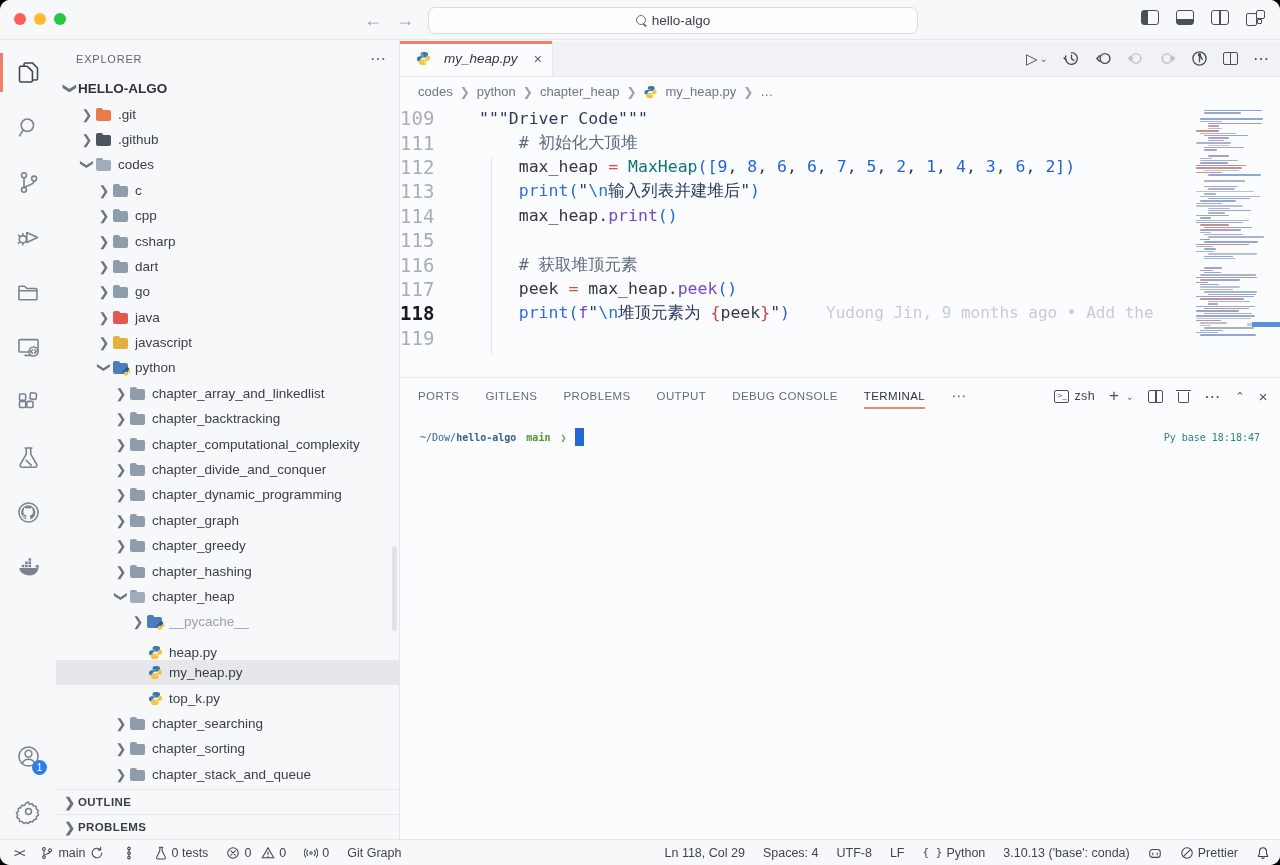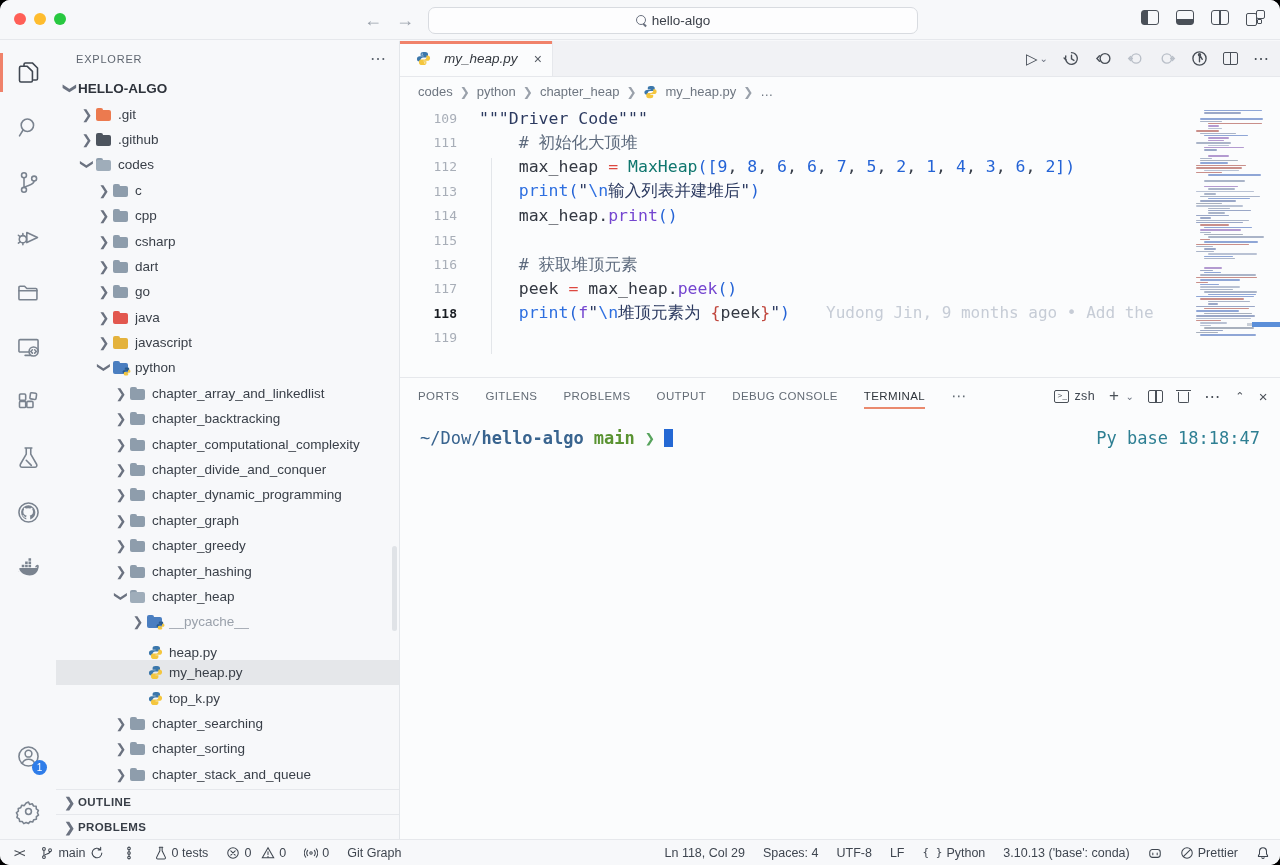--- a/index.html
+++ b/index.html
@@ -110,22 +110,22 @@
   .more-dots { font-size:16px; letter-spacing:1px; color:#4a5058; }
 
   .breadcrumbs { height:29px; display:flex; align-items:center; padding-left:18px;
                  font-size:13px; color:#6e7681; gap:7px; }
   .breadcrumbs .sep { color:#9aa1ab; font-size:12px; }
   .breadcrumbs .pyfile { width:14px; height:14px; margin:0; }
 
   .code-area { position:relative; flex:1; overflow:hidden;
                font-family:"DejaVu Sans Mono", monospace; font-size:16.5px; }
   .code-line { height:24.4px; display:flex; align-items:center; white-space:pre; }
-  .code-line .ln { width:57px; text-align:right; color:#a8aeb8; flex:0 0 57px;
-                   font-size:13px; padding-right:0; }
+  .code-line .ln { width:57px; color:#a8aeb8; flex:0 0 57px;
+                   font-size:19px; padding-right:0; }
   .code-line.current .ln { color:#181c22; font-weight:bold; }
   .code-line .toks { padding-left:22px; }
   .tok-kw{color:#dd4840} .tok-str{color:#2c3a60} .tok-esc{color:#2e6fe0}
   .tok-fn{color:#2e6fe0} .tok-cls{color:#0f766e} .tok-mth{color:#7445d0}
   .tok-num{color:#2463d6} .tok-pun{color:#383e4a} .tok-brk{color:#2463d6}
   .tok-brc{color:#c0473e} .tok-cmt{color:#5e6b7e} .tok-txt{color:#333842}
   .blame { color:#c6ccd6; margin-left:36px; font-size:16px; }
   .indent-guide { position:absolute; left:91px; top:52px; width:1px; height:196px; background:#e3e6ea; }
 
   
@@ -150,21 +150,21 @@
              font-size:8px; line-height:10px; text-align:left; padding-left:2px; color:#4a5058; }
   .pc-plus { font-size:17px; } .pc-dd { font-size:10px; color:#6b7280; margin-left:-8px; }
   .trash { width:13px; height:14px; position:relative; }
   .trash::before { content:""; position:absolute; left:1px; right:1px; top:3px; bottom:0;
                    border:1.4px solid #4a5058; border-top:none; border-radius:0 0 2px 2px; }
   .trash::after { content:""; position:absolute; left:-1px; right:-1px; top:1px; height:1.4px;
                   background:#4a5058; }
   .pc-x { font-size:15px; } .pc-up { font-size:11px; }
 
   .terminal { flex:1; padding:14px 20px; font-family:"DejaVu Sans Mono", monospace;
-              font-size:17px; position:relative; }
+              font-size:10px; position:relative; }
   .prompt-line { display:flex; align-items:center; }
   .p-path { color:#39648f; } .p-repo { color:#39648f; font-weight:bold; }
   .p-branch { color:#5a9332; font-weight:bold; margin-left:10px; }
   .p-arrow { color:#57a35d; margin-left:10px; }
   .p-cursor { width:9px; height:18px; background:#2468d4; margin-left:9px; }
   .p-right { margin-left:auto; color:#2e7f93; }
 
   
   .statusbar { position:absolute; left:0; right:0; bottom:0; height:26px; background:#f7f8fa;
                border-top:1px solid #e6e8ec; display:flex; align-items:center; padding:0 10px;

